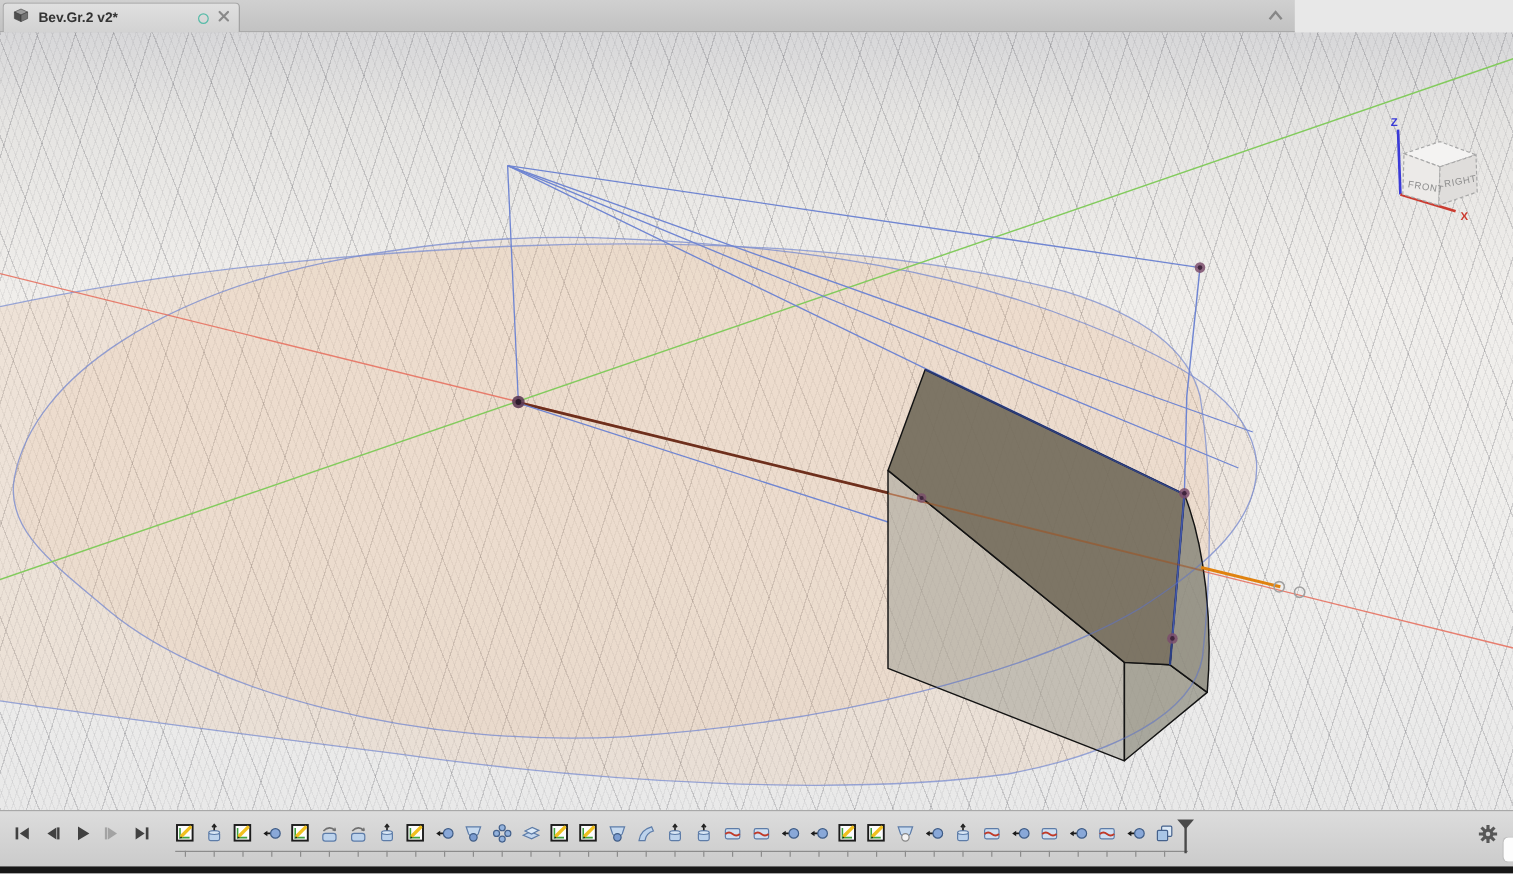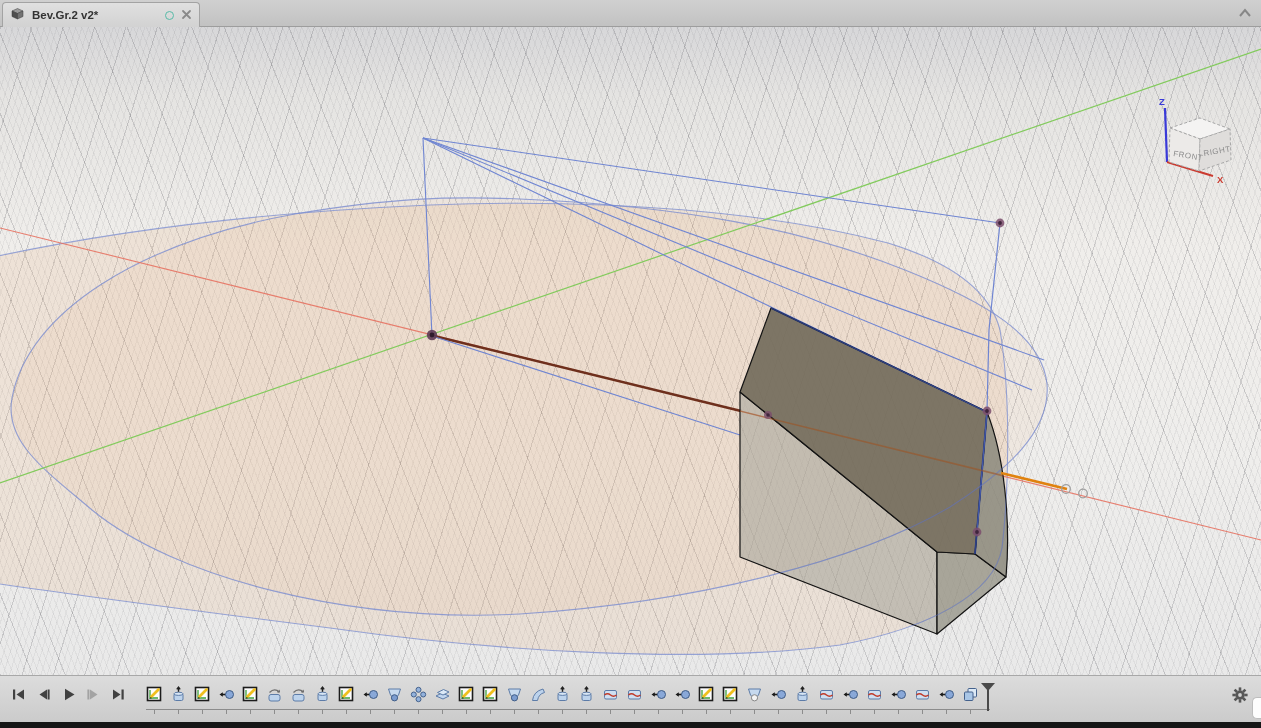--- a/index.html
+++ b/index.html
@@ -1,20 +1,20 @@
 <!DOCTYPE html>
 <html><head>
 <meta charset="utf-8">
 <style>
   html,body{margin:0;padding:0;}
   body{width:1261px;height:728px;overflow:hidden;position:relative;
        font-family:"Liberation Sans",sans-serif;background:#e8e8e8;}
 
   
-  .tabbar{position:absolute;top:0;left:0;width:1261px;height:27px;
+  .tabbar{position:absolute;top:0;left:0;width:1079px;height:27px;
           background:linear-gradient(#d0d0d0,#c2c2c2);
           border-bottom:1px solid #9d9d9d;box-sizing:border-box;}
   .tab{position:absolute;left:2px;top:2px;width:198px;height:25px;
        background:linear-gradient(#e0e0e0,#d2d2d2);
        border:1px solid #a3a3a3;border-bottom:none;border-radius:4px 4px 0 0;
        display:flex;align-items:center;gap:7px;padding:0 7px;box-sizing:border-box;}
   .tab-title{font-size:11.5px;font-weight:bold;color:#333;white-space:nowrap;}
   .spacer{flex:1;}
   .circle-ic{width:9px;height:9px;border:1.5px solid #57bba8;border-radius:50%;box-sizing:border-box;}
   .chevron{position:absolute;right:8px;top:6px;width:16px;height:14px;}

